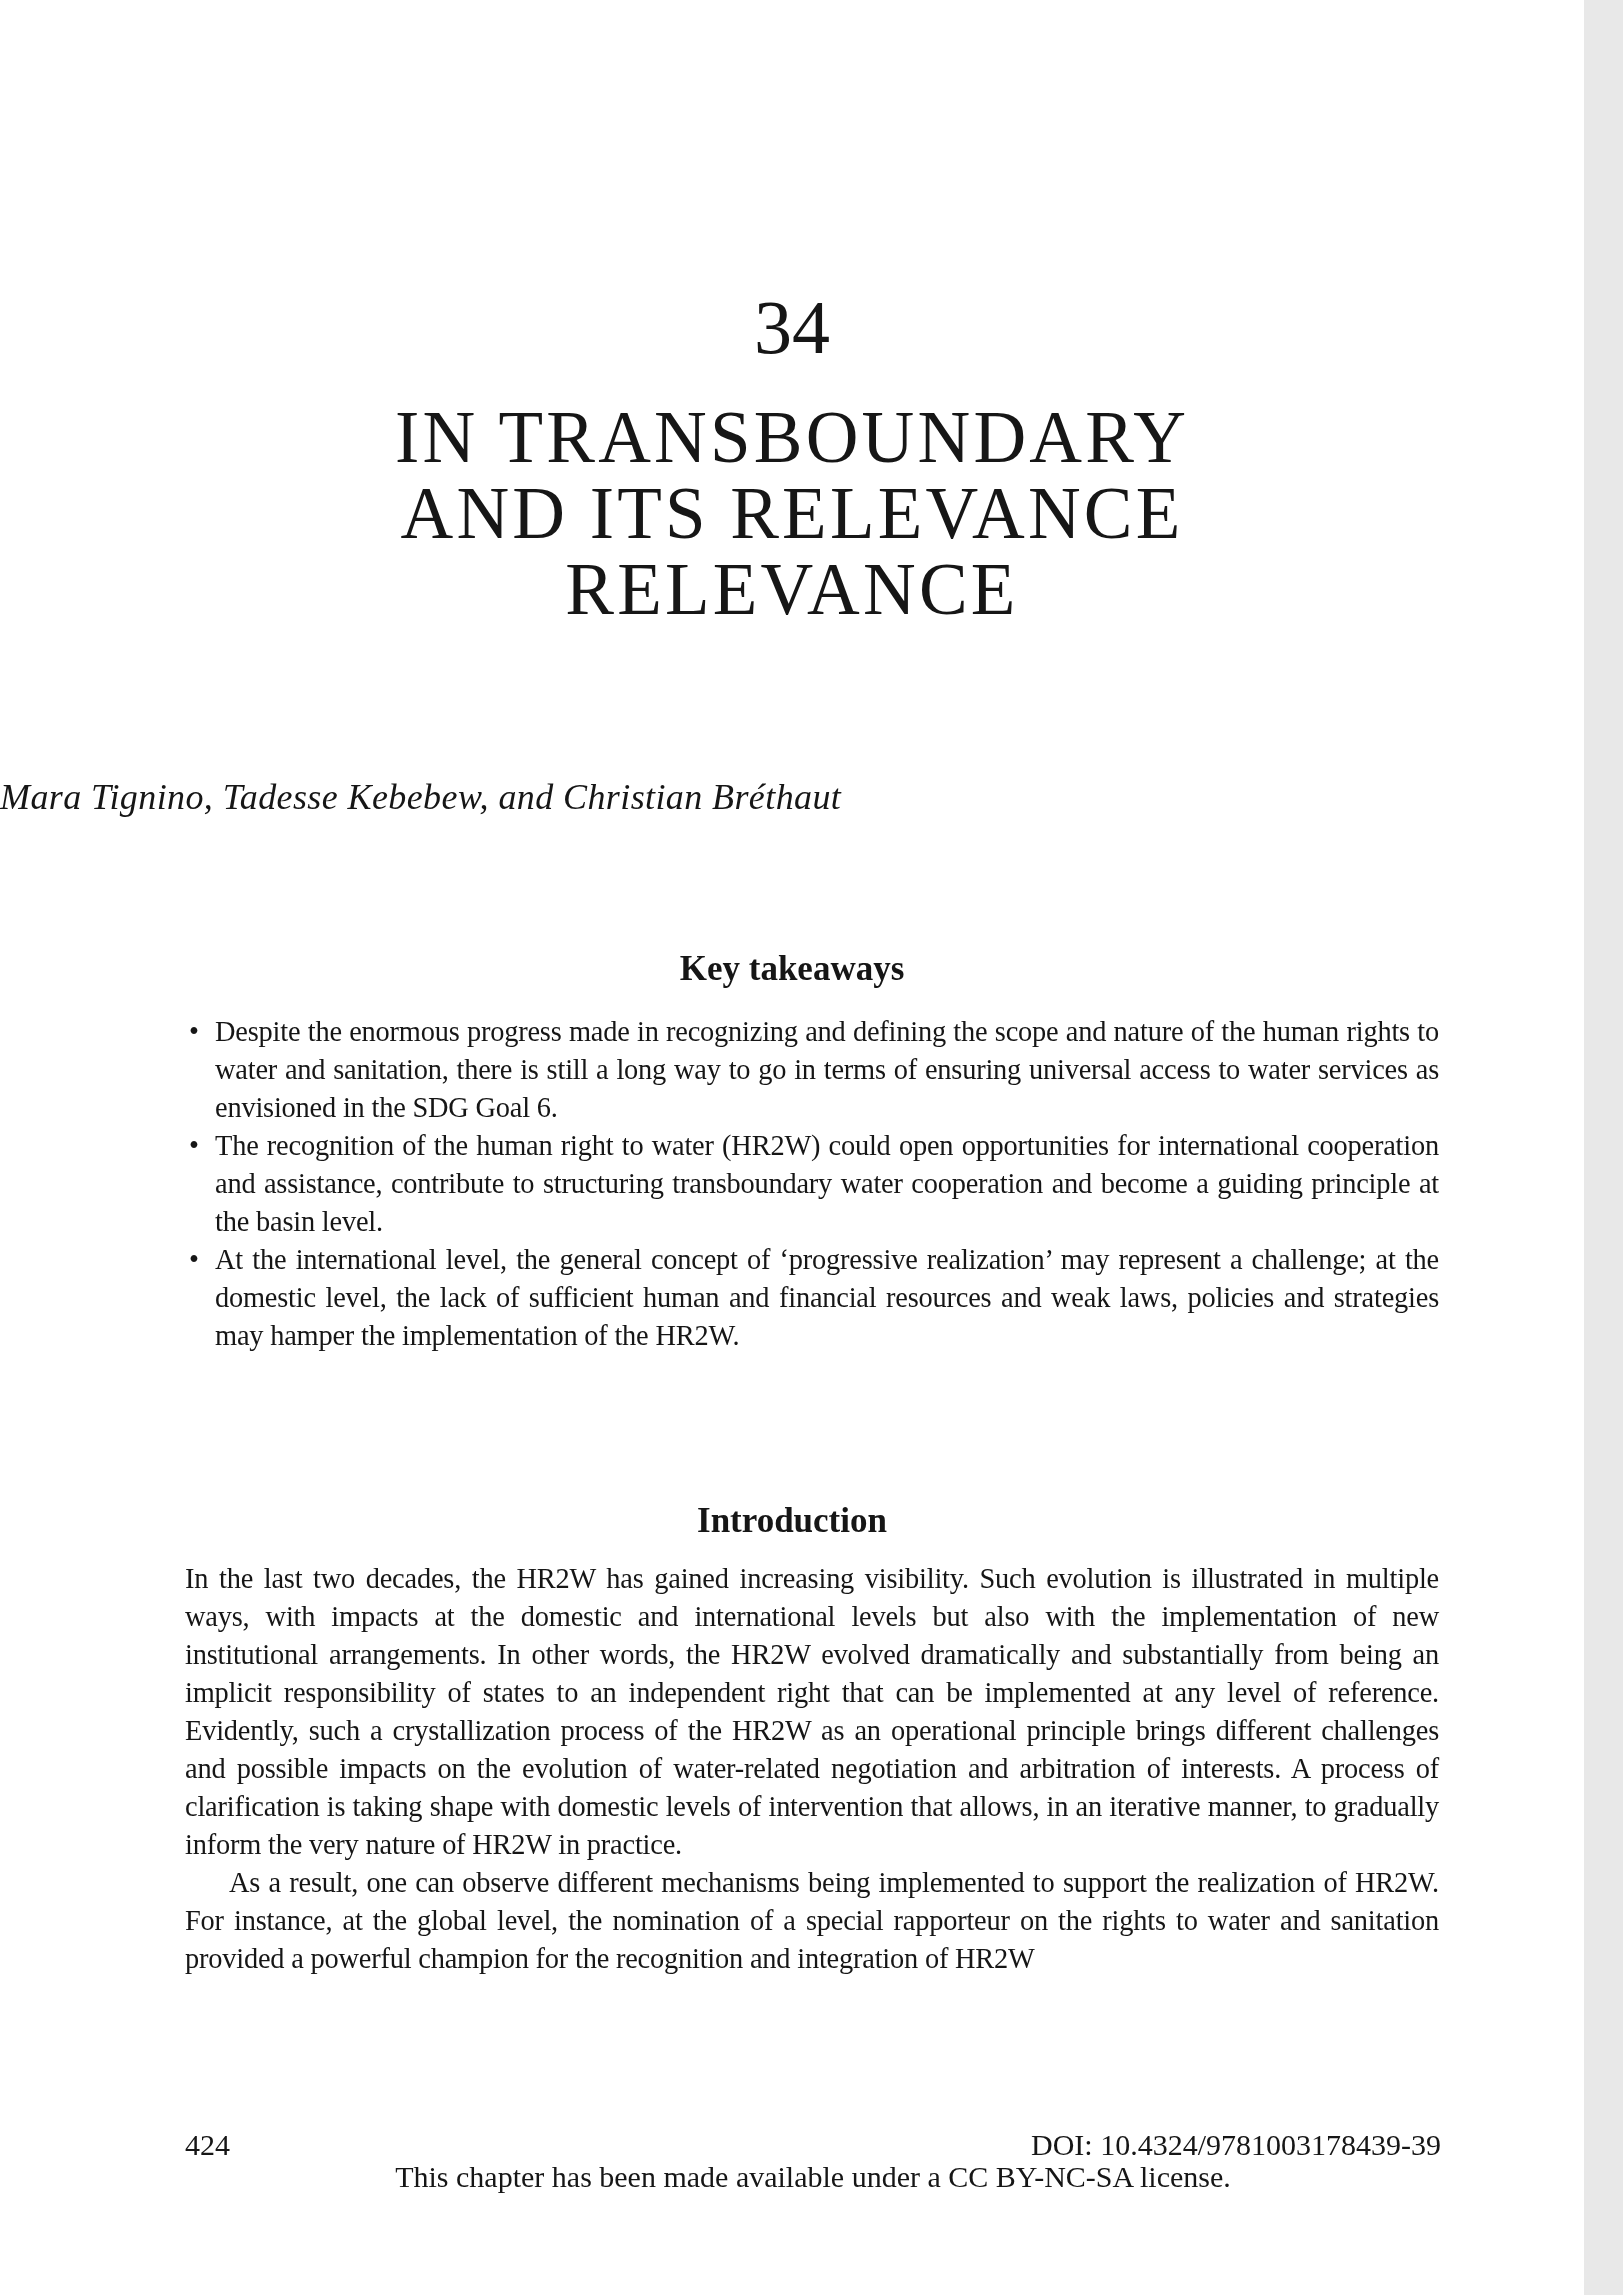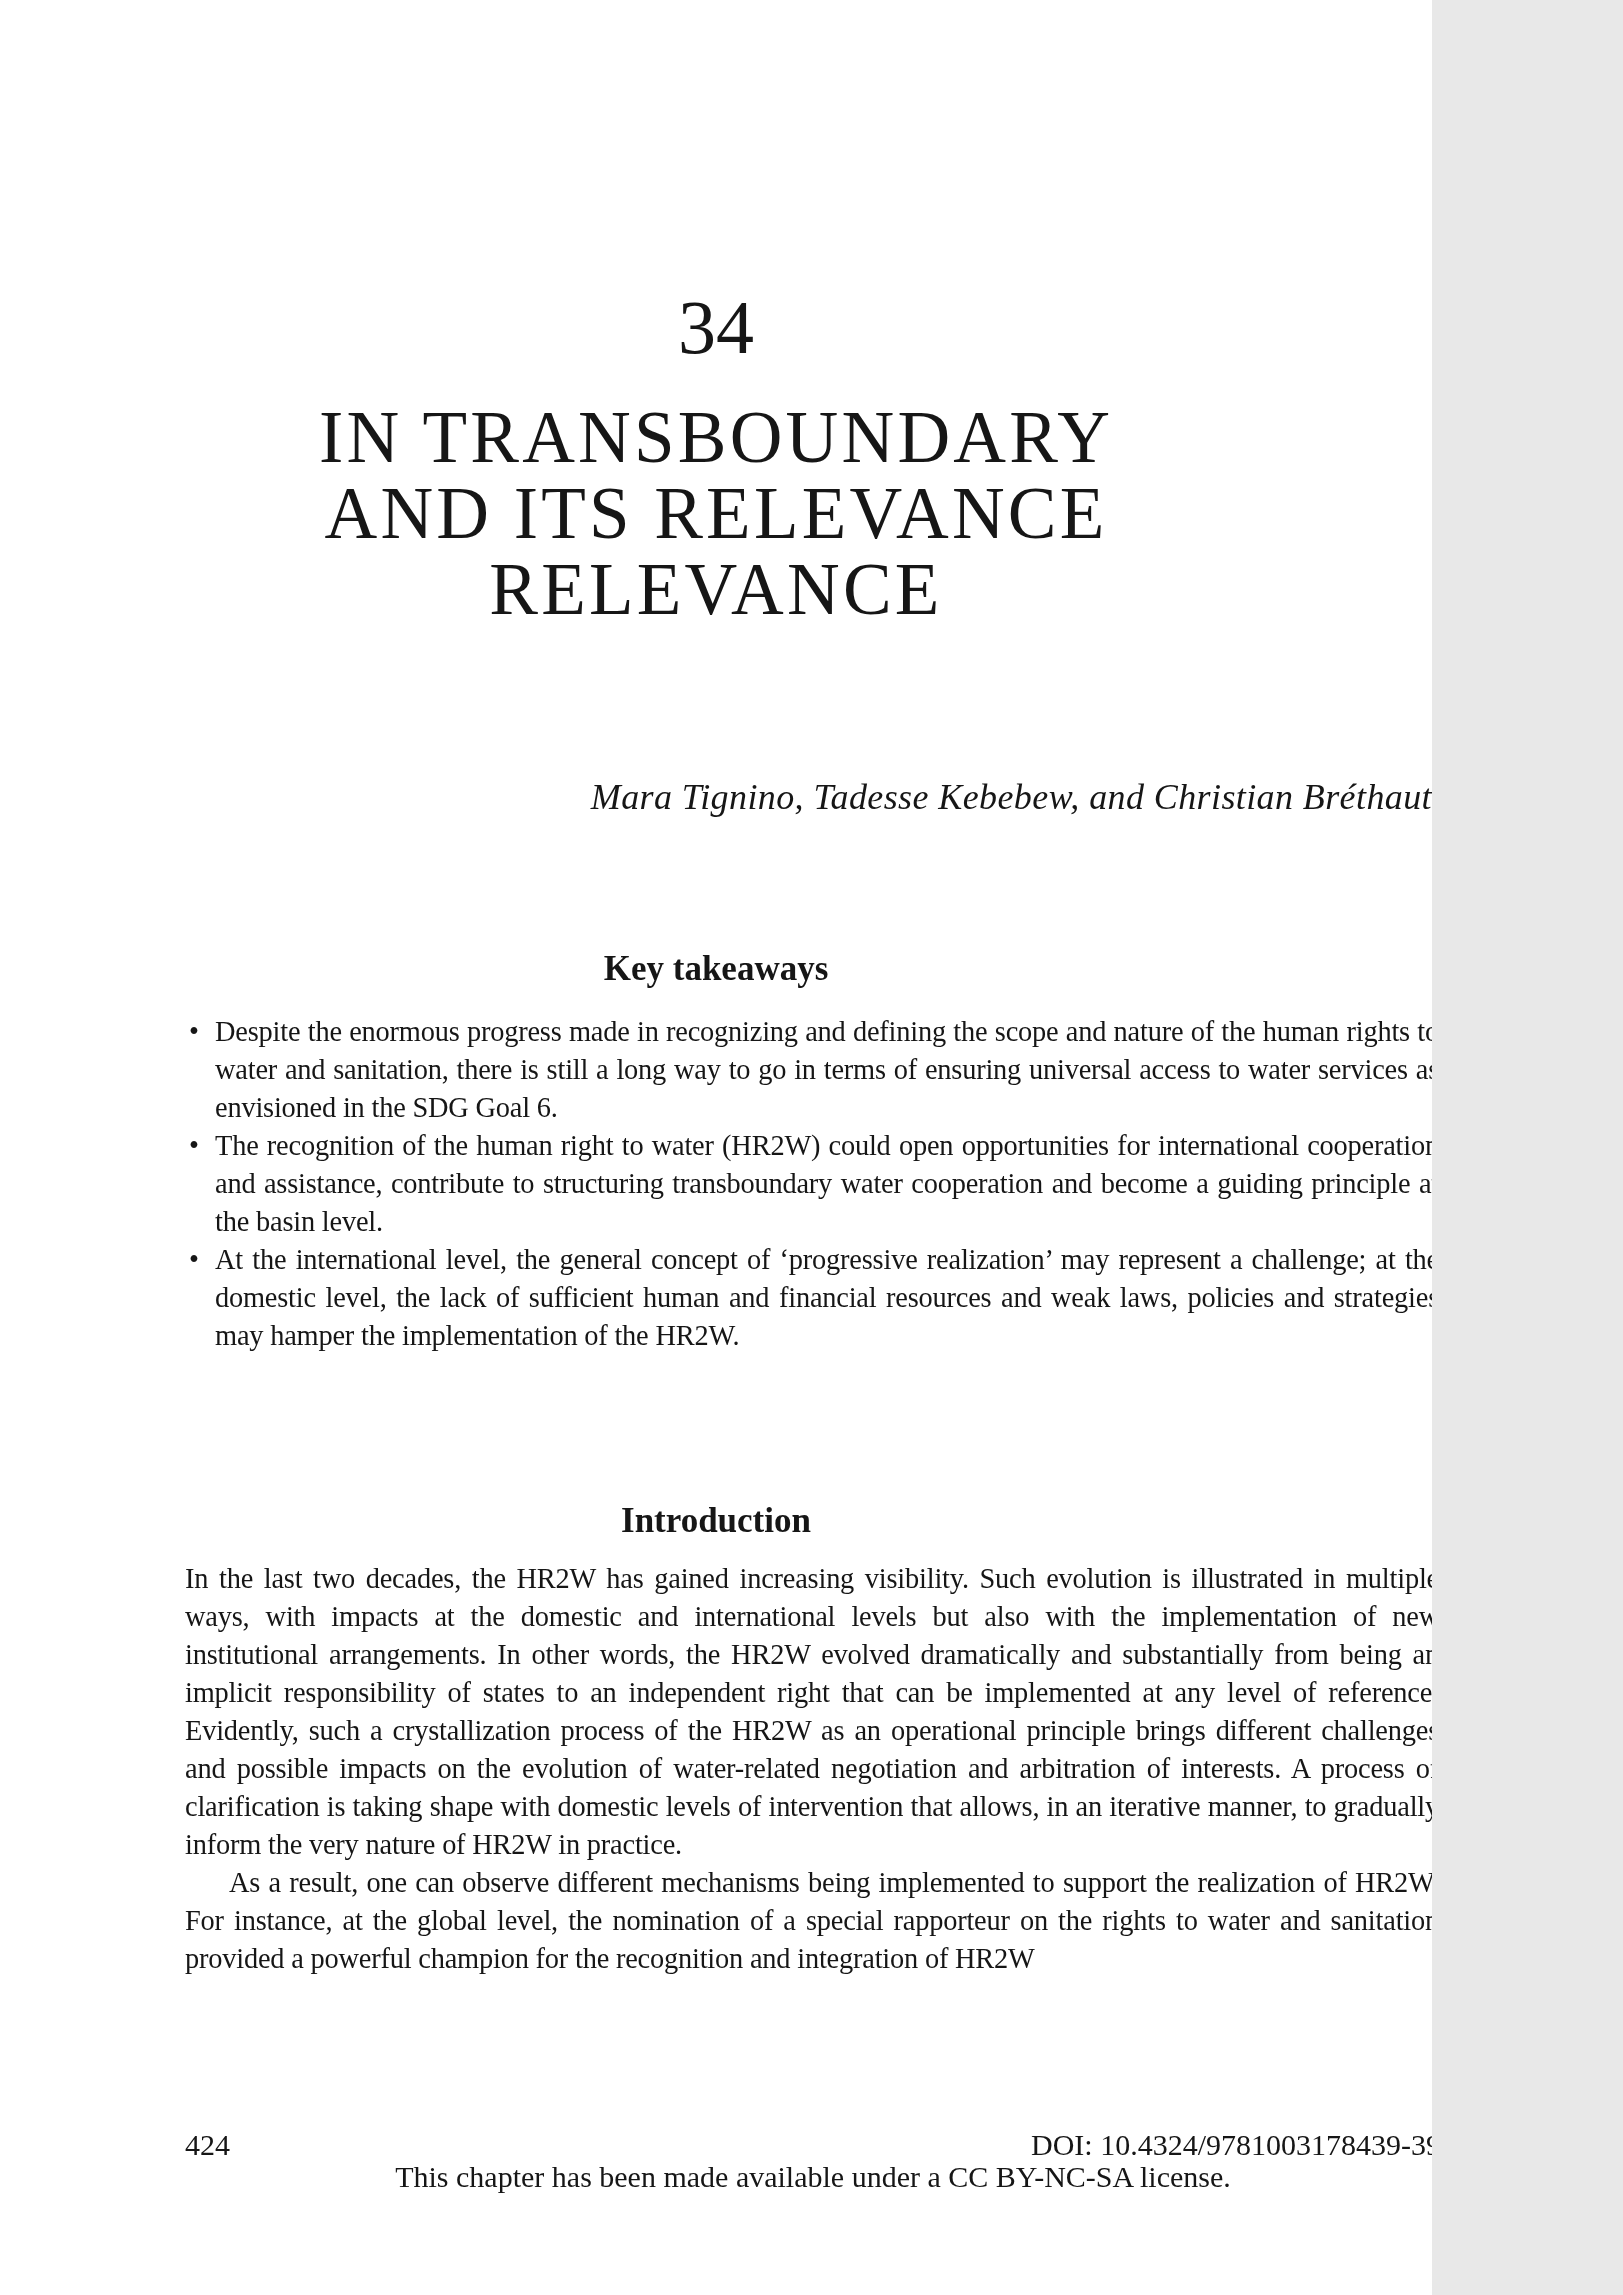--- a/index.html
+++ b/index.html
@@ -1,18 +1,18 @@
 <!DOCTYPE html>
 <html lang="en" style="font-size:12.6px"><head>
 <meta charset="utf-8">
 <style>
   html, body { margin: 0; padding: 0; background: #e8e8e8; }
   .page {
     position: relative;
-    width: 1432px;
+    width: 1584px;
     height: 2295px;
     background: #ffffff;
     color: #161616;
     font-family: "Liberation Serif", "DejaVu Serif", serif;
     overflow: hidden;
   }
 
   
   .chapter-number {
     position: absolute;
@@ -35,21 +35,21 @@
     font-weight: normal;
     margin: 0;
   }
   .title-line { display: block; }
 
   
   .authors {
     position: absolute;
     top: 778px;
     left: 0; right: 0;
-    text-align: right;
+    text-align: left;
     font-style: italic;
     font-size: 36px;
     line-height: 38px;
     letter-spacing: 0.4px;
   }
 
   
   .section-heading {
     position: absolute;
     left: 0; right: 0;

